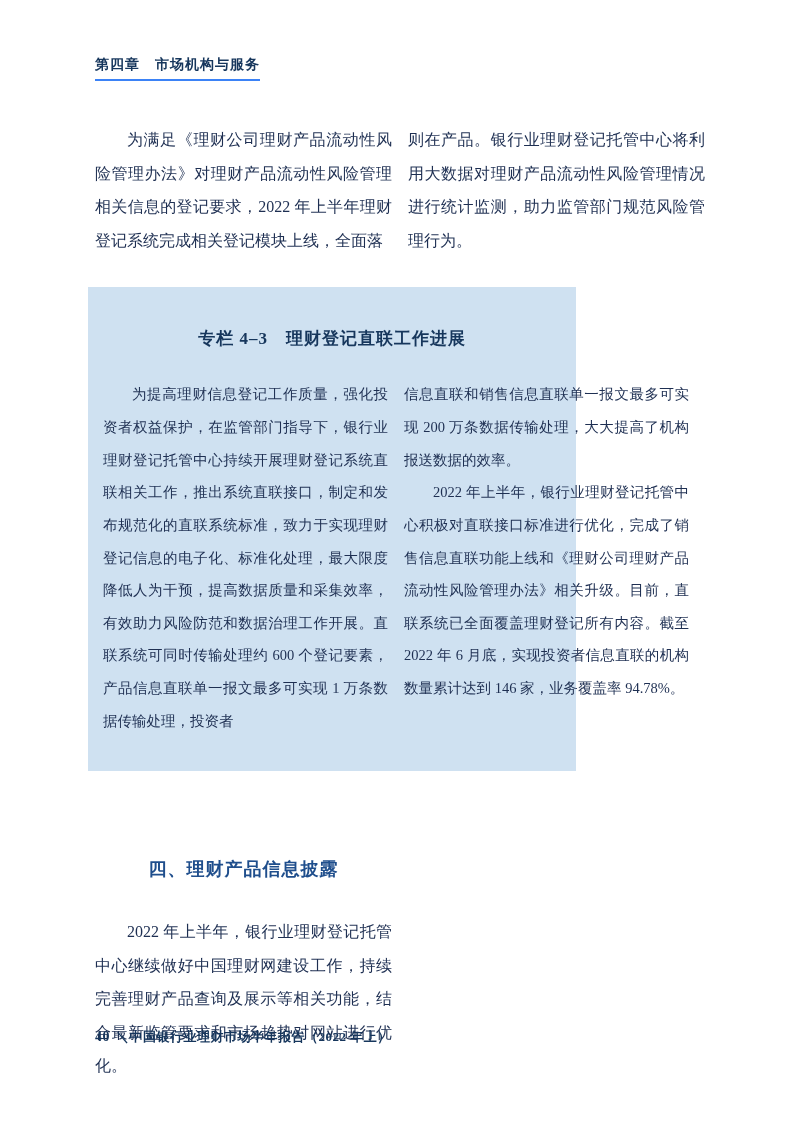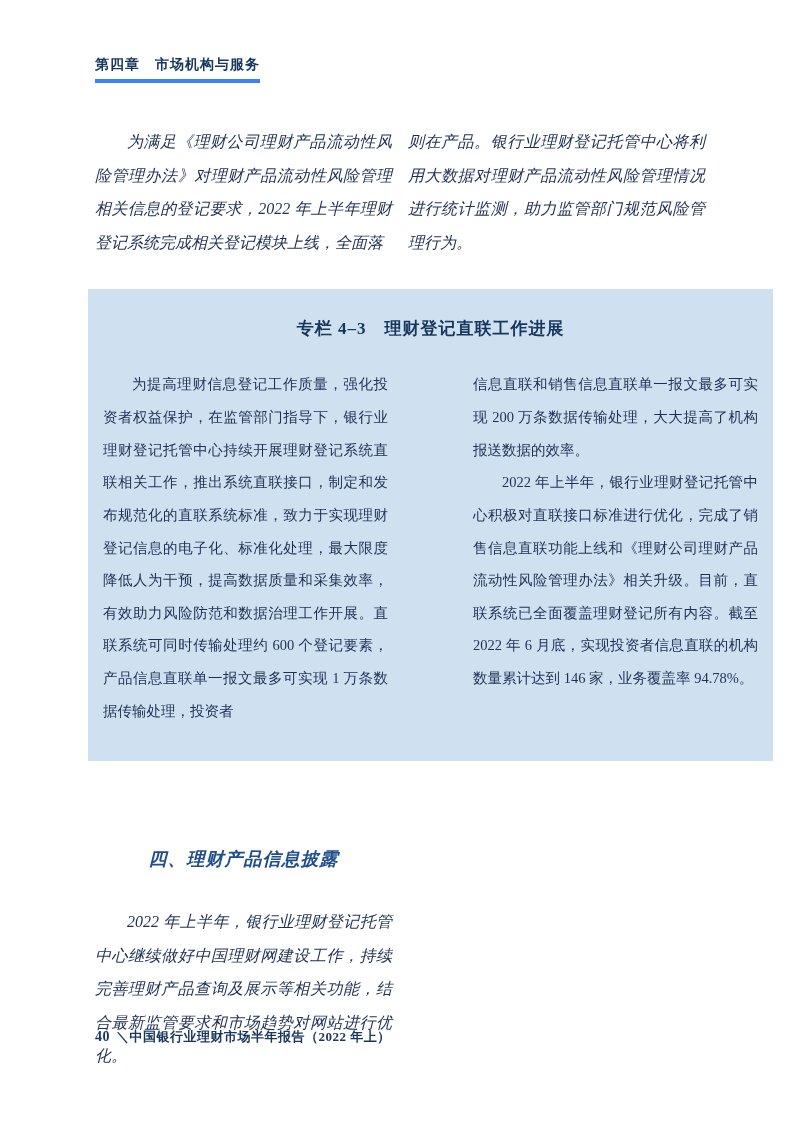--- a/index.html
+++ b/index.html
@@ -18,43 +18,43 @@
     width: 793px; height: 1122px;
     padding: 55px 88px 0 95px;
   }
   
   .chapter-header {
     display: inline-block;
     font-size: 14px;
     font-weight: bold;
     color: #16365c;
     letter-spacing: 1px;
-    border-bottom: 4px solid #3b82f6;
+    border-bottom: 2px solid #3b82f6;
     padding-bottom: 5px;
   }
   
   .two-col { display: flex; gap: 16px; }
-  .col { width: 297px; flex: 0 0 297px; font-style: italic; }
+  .col { width: 297px; flex: 0 0 297px; }
   
   .intro {
     margin-top: 42px;
     font-size: 16px;
     line-height: 2.1;
     text-align: justify;
     text-justify: inter-ideograph;
   }
   p.indent { text-indent: 2em; }
   p.noindent { text-indent: 0; }
   
   .panel {
     margin-left: -7px;
-    width: 685px;
+    width: 488px;
     margin-top: 30px;
     background: #cfe1f1;
-    padding: 28px 15px 34px 15px;
+    padding: 40px 15px 34px 15px;
   }
   .panel-title {
     text-align: center;
     font-size: 17px;
     font-weight: bold;
     color: #16365c;
     letter-spacing: 1px;
   }
   .panel-body {
     margin-top: 28px;

